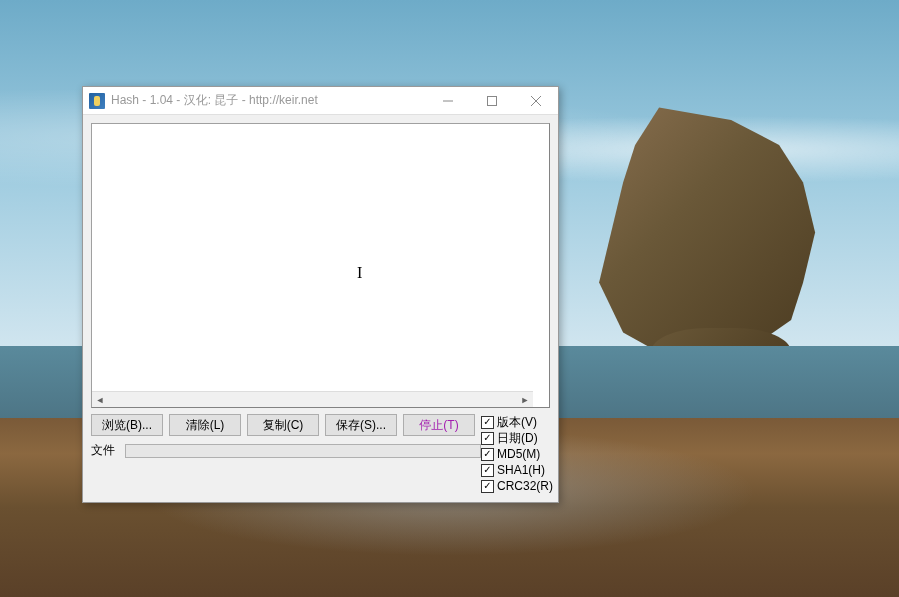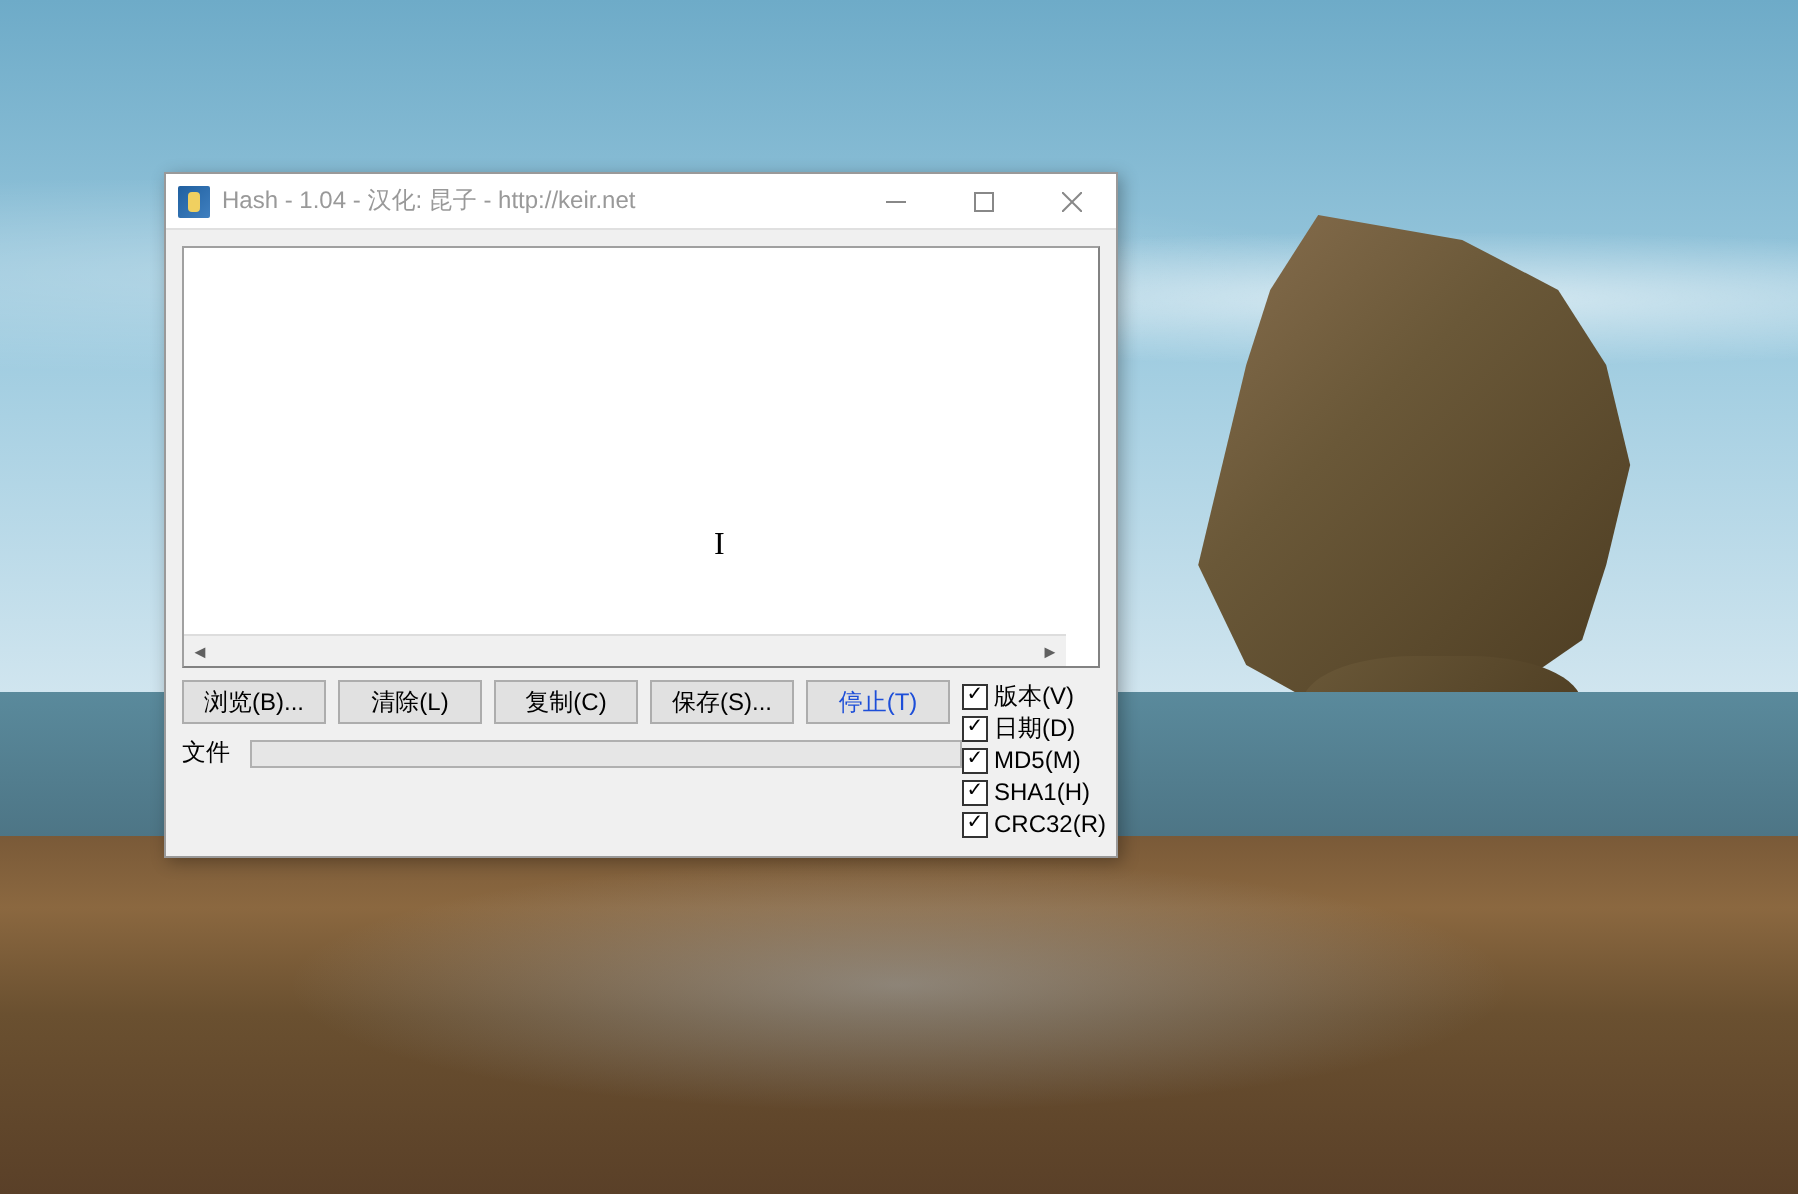--- a/index.html
+++ b/index.html
@@ -122,21 +122,21 @@
       height: 25%;
       background: radial-gradient(ellipse at center, rgba(180,200,220,0.4) 0%, transparent 60%);
       z-index: 2;
     }
     
     .window {
       position: absolute;
       top: 86px;
       left: 82px;
       width: 477px;
-      height: 343px;
+      height: 417px;
       background: #f0f0f0;
       border: 1px solid #999;
       box-shadow: 2px 2px 8px rgba(0,0,0,0.3);
       z-index: 10;
       display: flex;
       flex-direction: column;
     }
     
     .titlebar {
       height: 28px;
@@ -256,21 +256,21 @@
       border: 1px solid #adadad;
       font-size: 12px;
       font-family: inherit;
       cursor: default;
       display: flex;
       align-items: center;
       justify-content: center;
     }
     
     .btn.disabled {
-      color: #1d4ed8;
+      color: #a21caf;
     }
     
     .checkboxes {
       display: flex;
       flex-direction: column;
       gap: 0px;
       margin-left: auto;
     }
     
     .checkbox-item {

